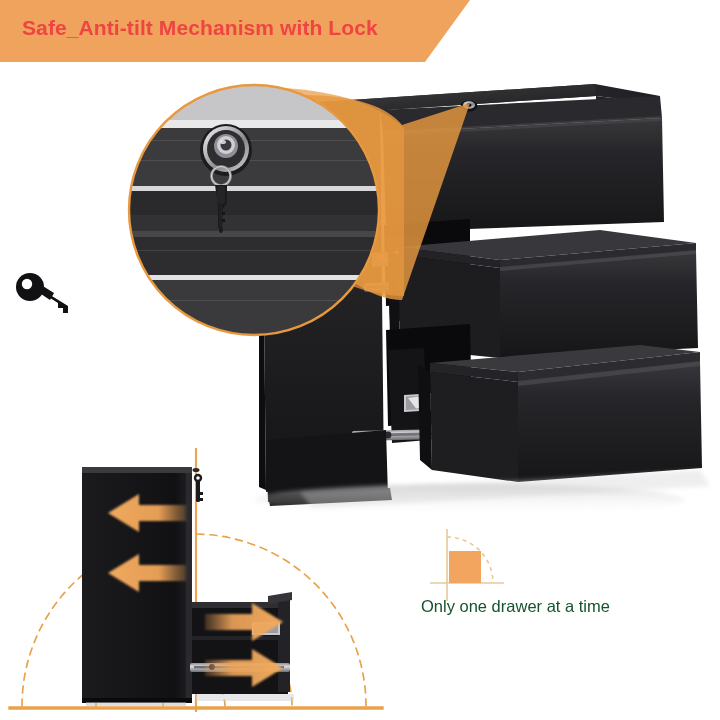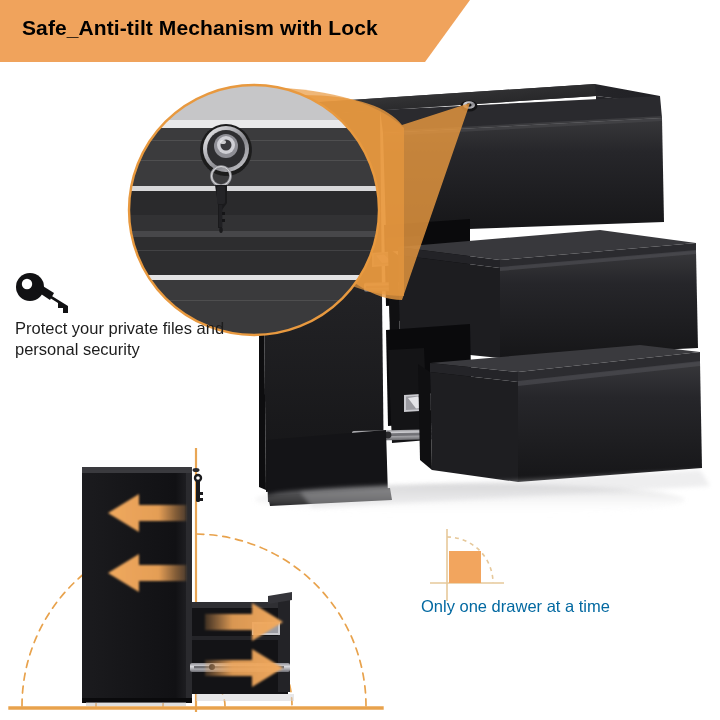--- a/index.html
+++ b/index.html
@@ -14,36 +14,36 @@
 
   
   .banner{
     position:absolute;left:0;top:0;width:470px;height:62px;
     background:#F0A35C;
     -webkit-clip-path:polygon(0 0,470px 0,425px 62px,0 62px);
     clip-path:polygon(0 0,470px 0,425px 62px,0 62px);
   }
   .banner-title{
     position:absolute;left:22px;top:16px;
-    font-size:21px;font-weight:bold;color:#000000;
+    font-size:21px;font-weight:bold;color:#ef4444;
     letter-spacing:.1px;white-space:nowrap;
   }
 
   
   .key-icon{position:absolute;left:14px;top:272px;width:62px;height:46px;}
   .caption-lock{
     position:absolute;left:15px;top:318px;width:250px;
     font-size:16.5px;line-height:21px;color:#1d1d1d;
   }
 
   
   .tilt-icon{position:absolute;left:424px;top:525px;width:86px;height:80px;}
   .caption-tilt{
     position:absolute;left:421px;top:596px;width:290px;
-    font-size:16.5px;line-height:21px;color:#0369a1;
+    font-size:16.5px;line-height:21px;color:#14532d;
   }
 
   
   .art{position:absolute;left:0;top:0;width:720px;height:720px;pointer-events:none;}
   .art.hero{z-index:3;}
   .art.diagram{z-index:2;}
   .banner{z-index:6;}
   .banner-title{z-index:7;}
   .key-icon,.caption-lock,.tilt-icon,.caption-tilt{z-index:8;}
 </style>
@@ -315,24 +315,20 @@
 
   <div class="banner"></div>
   <div class="banner-title">Safe_Anti-tilt Mechanism with Lock</div>
 
   <svg class="key-icon" viewBox="0 0 62 46">
     <circle cx="16" cy="15" r="14" fill="#111113"></circle>
     <circle cx="13" cy="12" r="5.2" fill="#ffffff"></circle>
     <path d="M 25 19 L 44 31 L 44 36 L 49 36 L 49 41 L 54 41 L 54 34 L 33 21 Z" fill="#111113"></path>
     <path d="M 24 11 L 40 21 L 36 28 L 21 18 Z" fill="#111113"></path>
   </svg>
-  <div class="caption-lock">
-    <div>Protect your private files and</div>
-    <div>personal security</div>
-  </div>
 
   <svg class="tilt-icon" viewBox="0 0 86 80">
     <line x1="6" y1="58" x2="80" y2="58" stroke="#E6C89A" stroke-width="1.6"></line>
     <line x1="23" y1="4" x2="23" y2="76" stroke="#E6C89A" stroke-width="1.6"></line>
     <path d="M 23 12 A 46 46 0 0 1 69 58" fill="none" stroke="#E6C89A" stroke-width="1.6" stroke-dasharray="4 4"></path>
     <rect x="25" y="26" width="32" height="32" fill="#F2A55E"></rect>
   </svg>
   <div class="caption-tilt">
     <div>Only one drawer at a time</div>
   </div>

